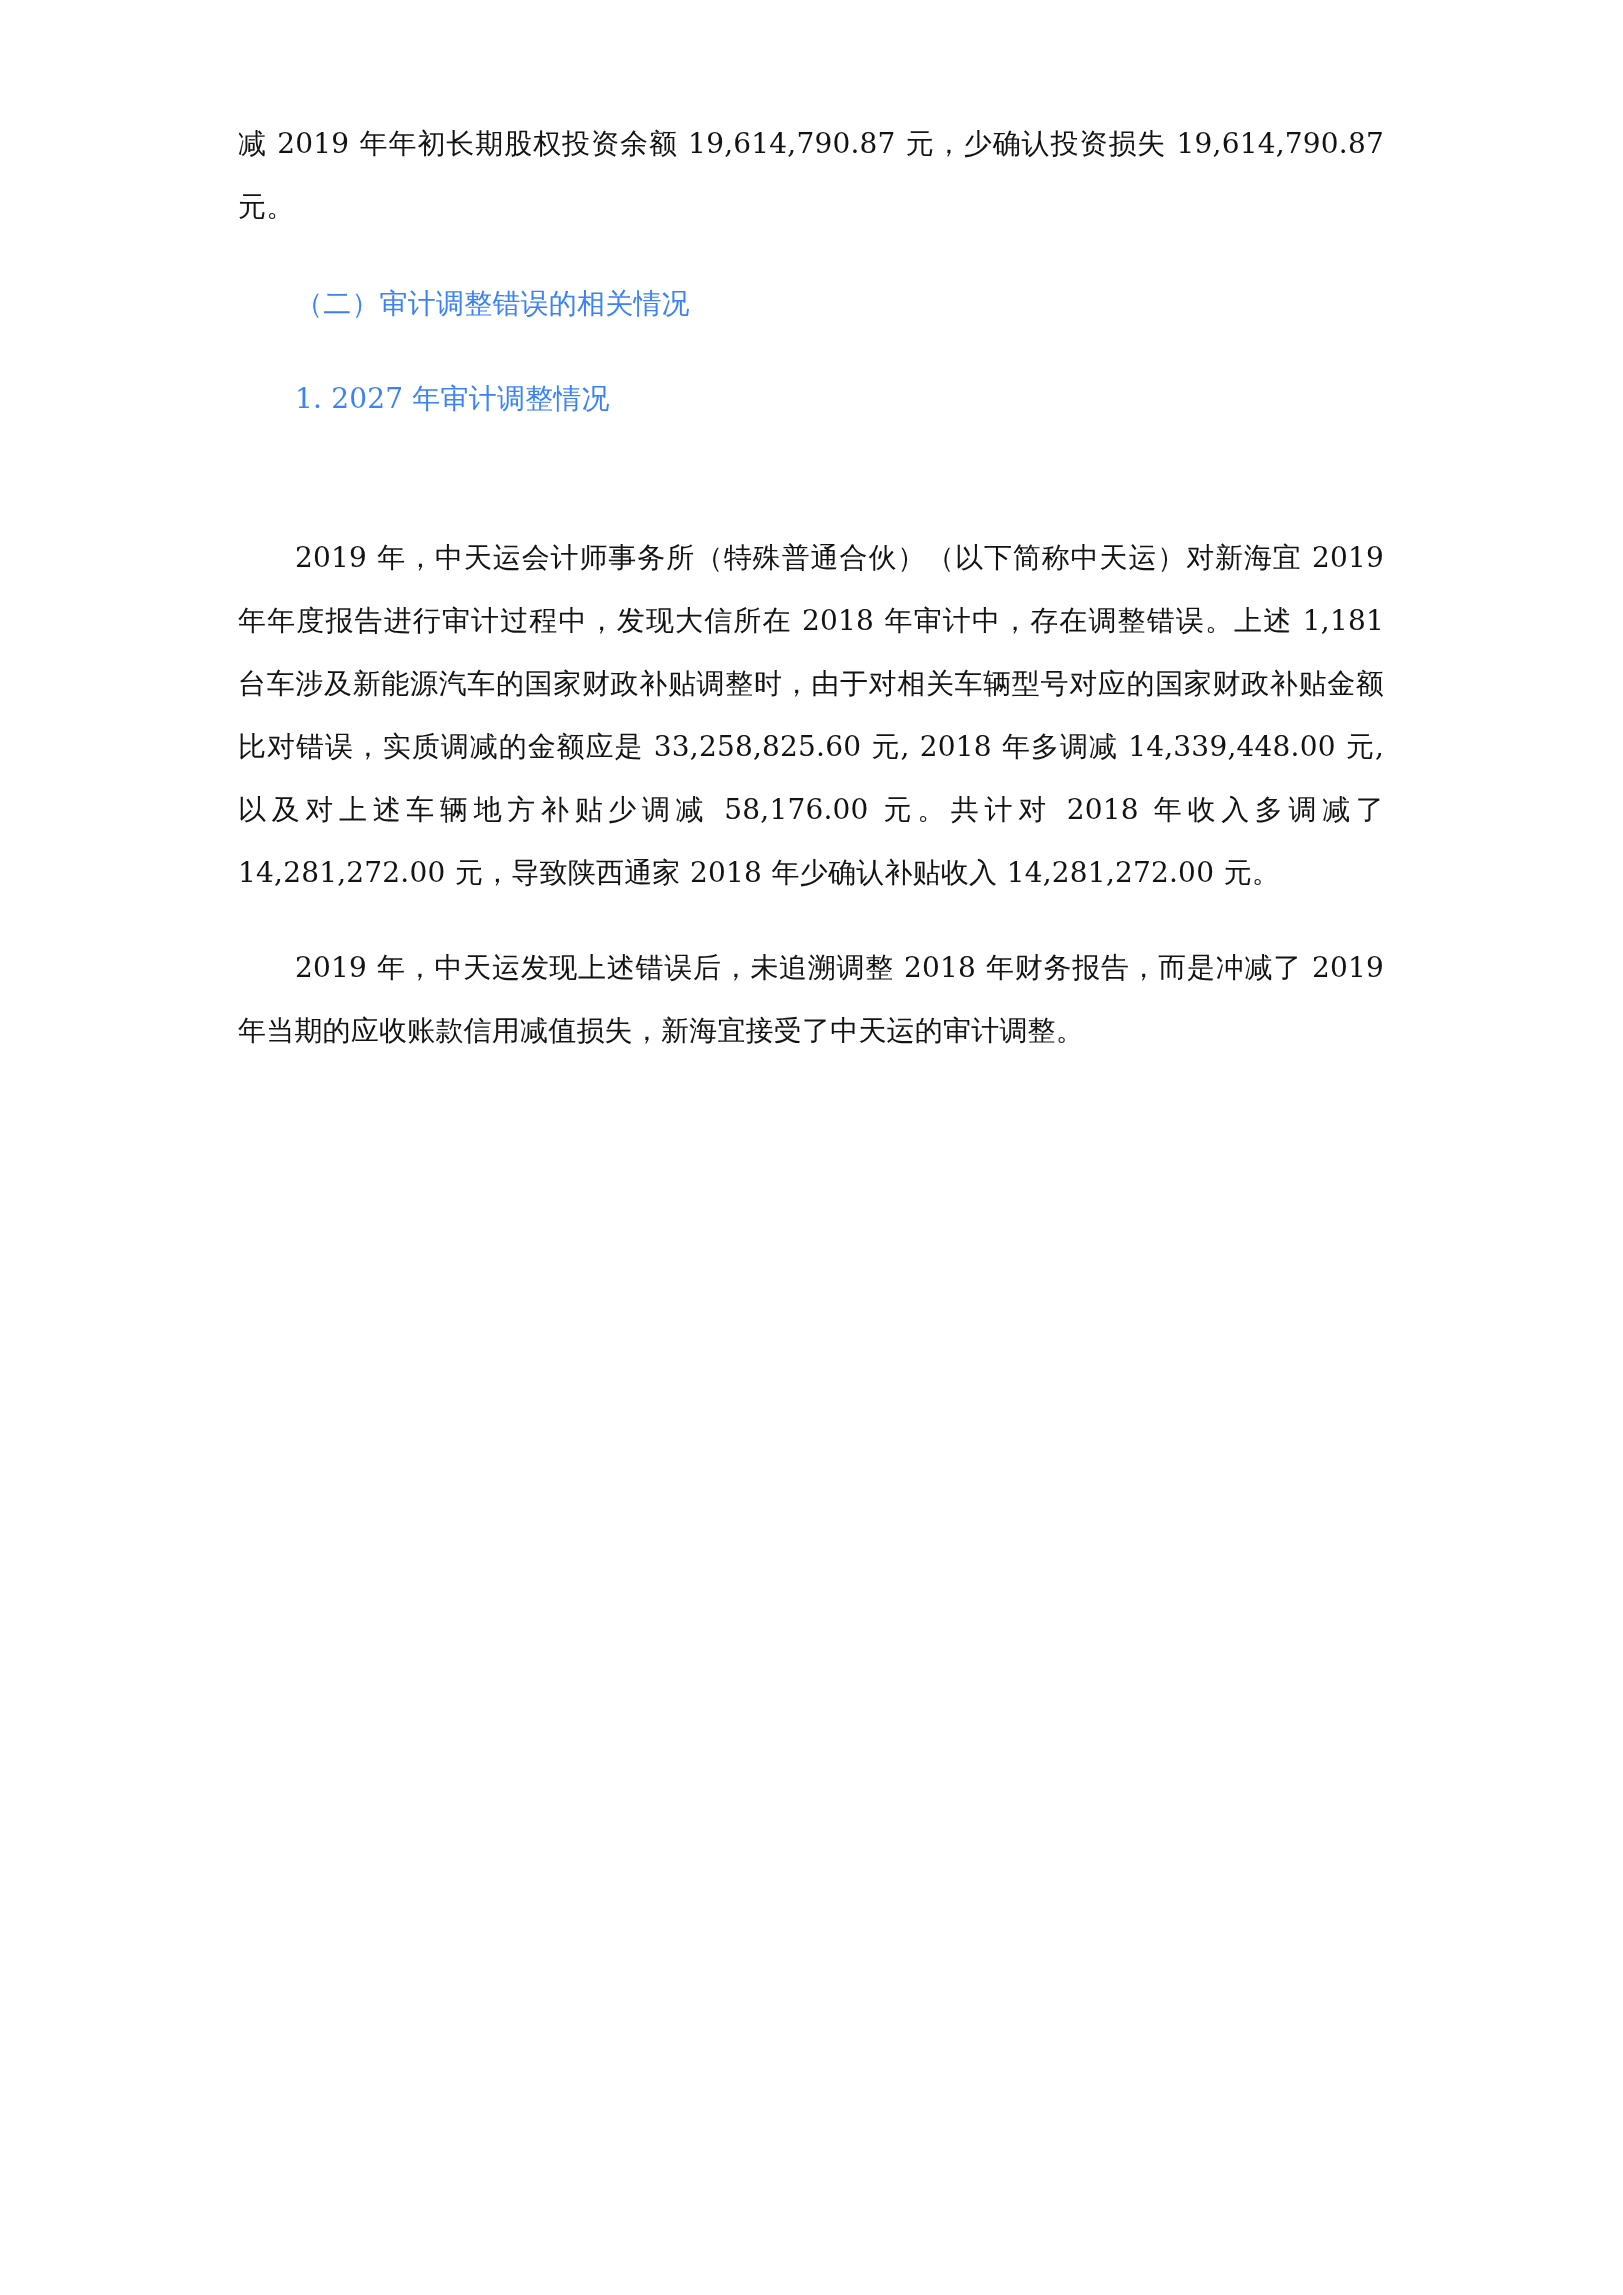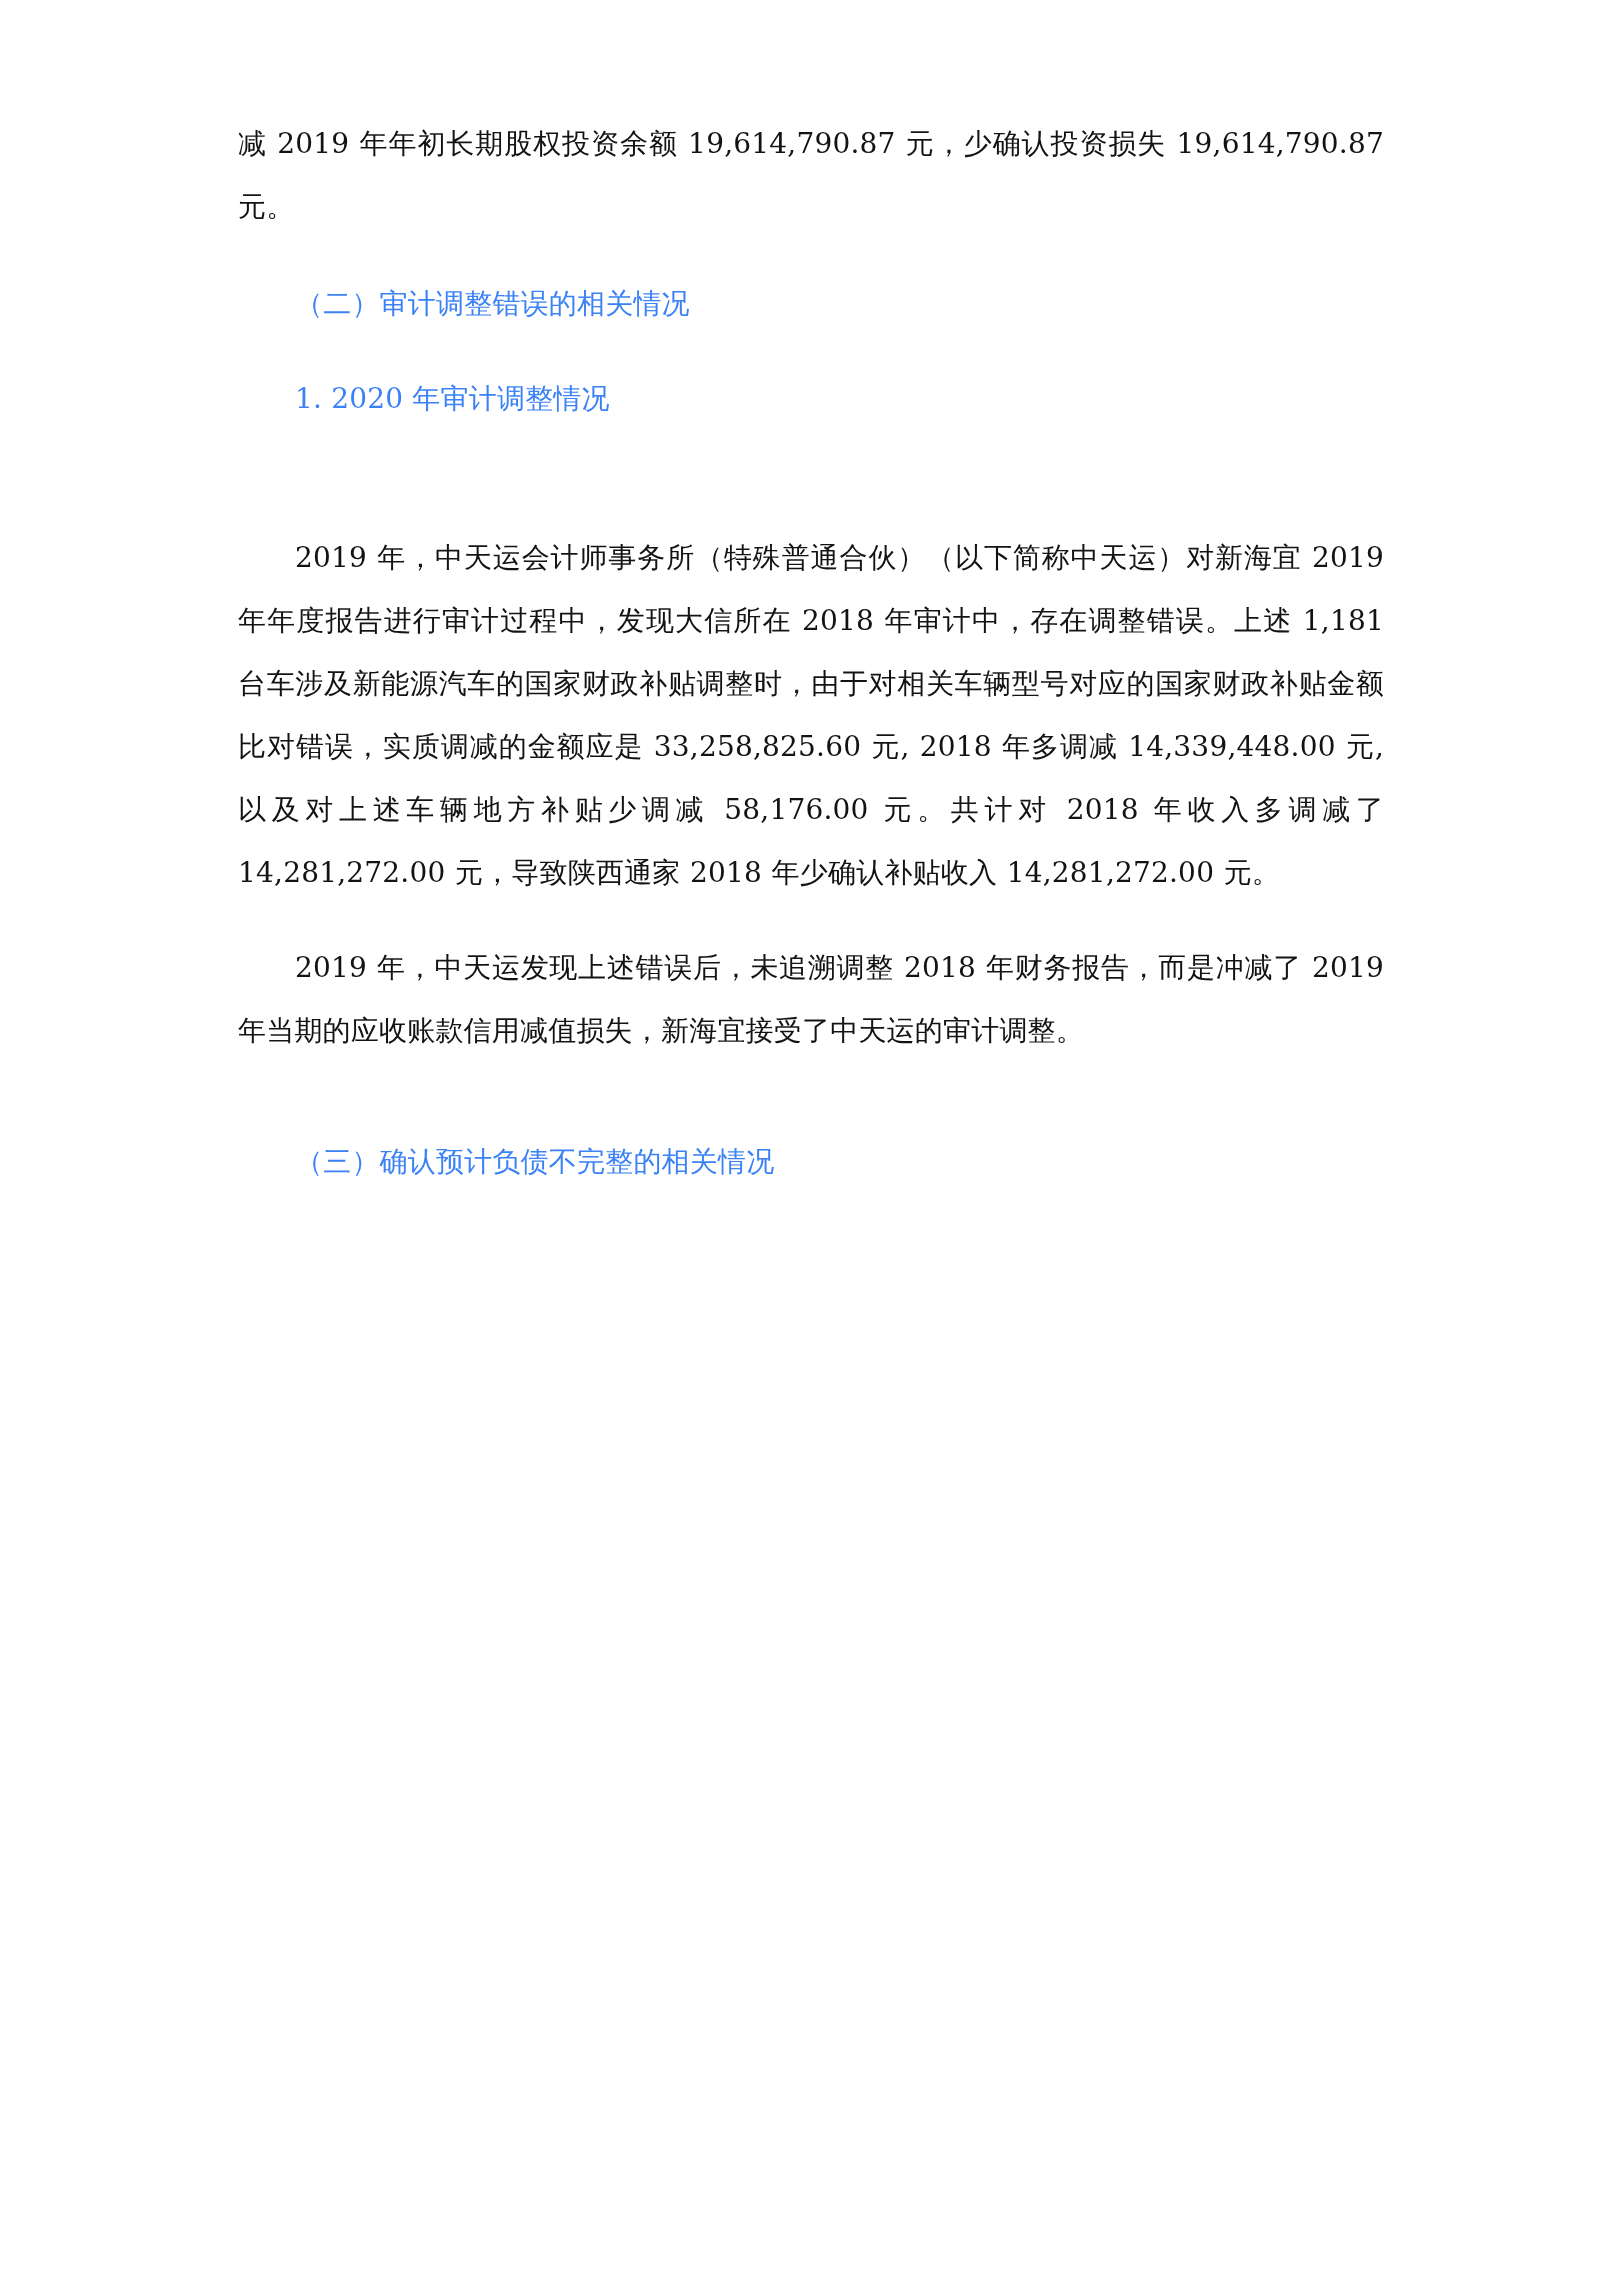--- a/index.html
+++ b/index.html
@@ -70,38 +70,37 @@
   <div id="text-column">
 
     <p class="para">减 2019 年年初长期股权投资余额 19,614,790.87 元，少确认投资损失 19,614,790.87 元。</p>
 
     <div class="gap-md"></div>
 
     <p class="heading">（二）审计调整错误的相关情况</p>
 
     <div class="gap-sm"></div>
 
-    <p class="heading">1. 2020 年审计调整情况</p>
+    <p class="heading">1. 2027 年审计调整情况</p>
 
     <div class="gap-sm"></div>
 
 
     <div class="gap-sm"></div>
 
 
     <div class="gap-sm"></div>
 
     <p class="para indent">2019 年，中天运会计师事务所（特殊普通合伙）（以下简称中天运）对新海宜 2019 年年度报告进行审计过程中，发现大信所在 2018 年审计中，存在调整错误。上述 1,181 台车涉及新能源汽车的国家财政补贴调整时，由于对相关车辆型号对应的国家财政补贴金额比对错误，实质调减的金额应是 33,258,825.60 元, 2018 年多调减 14,339,448.00 元, 以及对上述车辆地方补贴少调减 58,176.00 元。共计对 2018 年收入多调减了 14,281,272.00 元，导致陕西通家 2018 年少确认补贴收入 14,281,272.00 元。</p>
 
     <div class="gap-sm"></div>
 
     <p class="para indent">2019 年，中天运发现上述错误后，未追溯调整 2018 年财务报告，而是冲减了 2019 年当期的应收账款信用减值损失，新海宜接受了中天运的审计调整。</p>
 
     <div class="gap-sm"></div>
 
 
     <div class="gap-lg"></div>
 
-    <p class="heading">（三）确认预计负债不完整的相关情况</p>
 
   </div>
 </div>
 
 
 </body></html>

